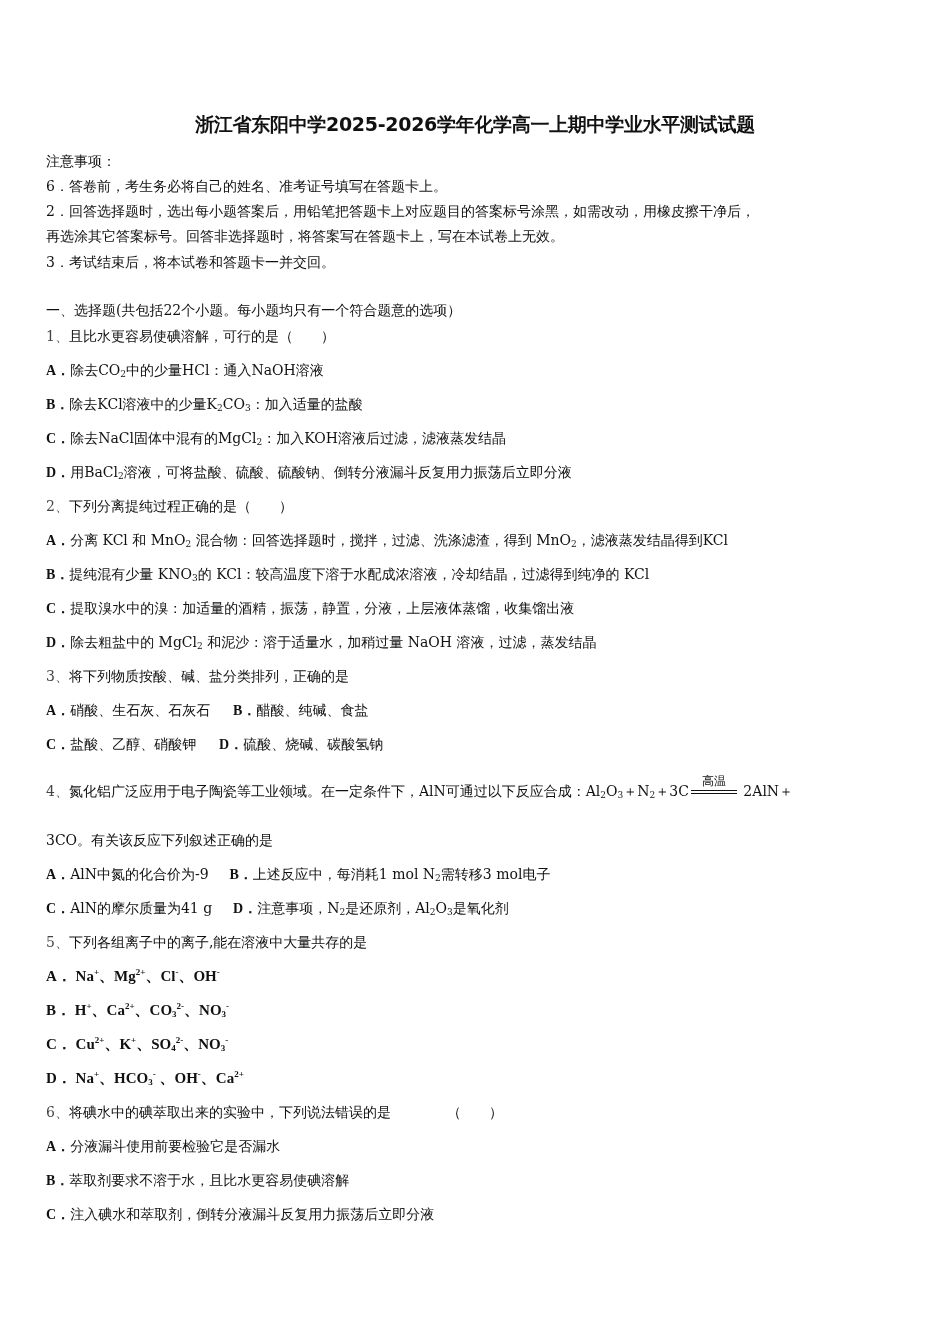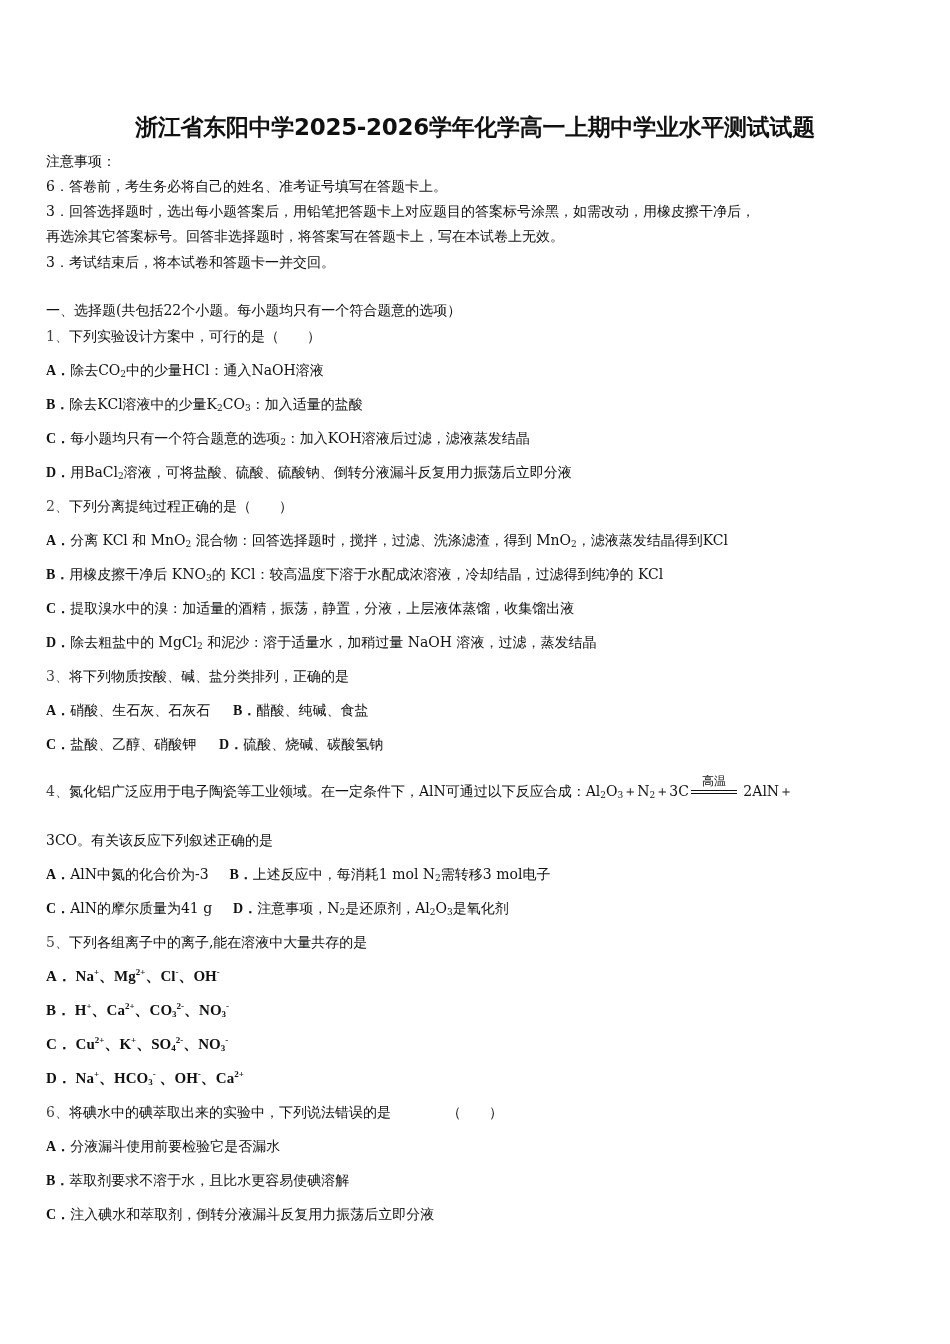--- a/index.html
+++ b/index.html
@@ -2,21 +2,21 @@
 <html><head>
 <meta charset="utf-8">
 <style>
   html, body { margin: 0; padding: 0; background: #ffffff; }
   body {
     width: 950px; height: 1344px; position: relative; overflow: hidden;
     font-family: "DejaVu Serif", serif; color: #111;
   }
   .title {
     position: absolute; left: 0; width: 950px; top: 112px; text-align: center;
-    font-family: "DejaVu Sans", sans-serif; font-weight: bold; font-size: 23px;
+    font-family: "DejaVu Sans", sans-serif; font-weight: bold; font-size: 19px;
     letter-spacing: -0.3px;
   }
   .line {
     position: absolute; left: 46px; font-size: 14px; white-space: nowrap;
     line-height: 18px;
   }
   .opt-letter { font-weight: bold; font-family: "Liberation Serif", serif; }
   .qnum { color: #444; }
   sub { font-size: 9px; vertical-align: -2px; line-height: 0; }
   sup { font-size: 9px; vertical-align: 6px; line-height: 0; }
@@ -32,50 +32,50 @@
   }
   .cond .eq1 { top: 8px; } .cond .eq2 { top: 11px; }
 </style>
 </head>
 <body>
 
 <div class="title">浙江省东阳中学2025-2026学年化学高一上期中学业水平测试试题</div>
 
 <div class="line" style="top:152px">注意事项：</div>
 <div class="line" style="top:177px">6．答卷前，考生务必将自己的姓名、准考证号填写在答题卡上。</div>
-<div class="line" style="top:202px">3．回答选择题时，选出每小题答案后，用铅笔把答题卡上对应题目的答案标号涂黑，如需改动，用橡皮擦干净后，</div>
+<div class="line" style="top:202px">2．回答选择题时，选出每小题答案后，用铅笔把答题卡上对应题目的答案标号涂黑，如需改动，用橡皮擦干净后，</div>
 <div class="line" style="top:227px">再选涂其它答案标号。回答非选择题时，将答案写在答题卡上，写在本试卷上无效。</div>
 <div class="line" style="top:253px">3．考试结束后，将本试卷和答题卡一并交回。</div>
 
 <div class="line" style="top:301px">一、选择题(共包括22个小题。每小题均只有一个符合题意的选项）</div>
 
 <div class="line" style="top:327px">
-  <span class="qnum">1、</span><span>下列实验设计方案中，可行的是（　　）</span>
+  <span class="qnum">1、</span><span>且比水更容易使碘溶解，可行的是（　　）</span>
 </div>
 <div class="line" style="top:361px">
   <span class="opt-letter">A．</span><span>除去CO</span><sub>2</sub><span>中的少量HCl：通入NaOH溶液</span>
 </div>
 <div class="line" style="top:395px">
   <span class="opt-letter">B．</span><span>除去KCl溶液中的少量K</span><sub>2</sub><span>CO</span><sub>3</sub><span>：加入适量的盐酸</span>
 </div>
 <div class="line" style="top:429px">
-  <span class="opt-letter">C．</span><span>每小题均只有一个符合题意的选项</span><sub>2</sub><span>：加入KOH溶液后过滤，滤液蒸发结晶</span>
+  <span class="opt-letter">C．</span><span>除去NaCl固体中混有的MgCl</span><sub>2</sub><span>：加入KOH溶液后过滤，滤液蒸发结晶</span>
 </div>
 <div class="line" style="top:463px">
   <span class="opt-letter">D．</span><span>用BaCl</span><sub>2</sub><span>溶液，可将盐酸、硫酸、硫酸钠、倒转分液漏斗反复用力振荡后立即分液</span>
 </div>
 
 <div class="line" style="top:497px">
   <span class="qnum">2、</span><span>下列分离提纯过程正确的是（　　）</span>
 </div>
 <div class="line" style="top:531px">
   <span class="opt-letter">A．</span><span>分离 KCl 和 MnO</span><sub>2</sub><span> 混合物：回答选择题时，搅拌，过滤、洗涤滤渣，得到 MnO</span><sub>2</sub><span>，滤液蒸发结晶得到KCl</span>
 </div>
 <div class="line" style="top:565px">
-  <span class="opt-letter">B．</span><span>用橡皮擦干净后 KNO</span><sub>3</sub><span>的 KCl：较高温度下溶于水配成浓溶液，冷却结晶，过滤得到纯净的 KCl</span>
+  <span class="opt-letter">B．</span><span>提纯混有少量 KNO</span><sub>3</sub><span>的 KCl：较高温度下溶于水配成浓溶液，冷却结晶，过滤得到纯净的 KCl</span>
 </div>
 <div class="line" style="top:599px">
   <span class="opt-letter">C．</span><span>提取溴水中的溴：加适量的酒精，振荡，静置，分液，上层液体蒸馏，收集馏出液</span>
 </div>
 <div class="line" style="top:633px">
   <span class="opt-letter">D．</span><span>除去粗盐中的 MgCl</span><sub>2</sub><span> 和泥沙：溶于适量水，加稍过量 NaOH 溶液，过滤，蒸发结晶</span>
 </div>
 
 <div class="line" style="top:667px">
   <span class="qnum">3、</span><span>将下列物质按酸、碱、盐分类排列，正确的是</span>
@@ -89,21 +89,21 @@
   <span class="opt-letter">C．</span><span>盐酸、乙醇、硝酸钾</span>
   <span style="display:inline-block;width:14px"></span>
   <span class="opt-letter">D．</span><span>硫酸、烧碱、碳酸氢钠</span>
 </div>
 
 <div class="line" style="top:782px">
   <span class="qnum">4、</span><span>氮化铝广泛应用于电子陶瓷等工业领域。在一定条件下，AlN可通过以下反应合成：Al</span><sub>2</sub><span>O</span><sub>3</sub><span>＋N</span><sub>2</sub><span>＋3C</span><span class="cond"><span class="cond-text">高温</span><span class="eq1"></span><span class="eq2"></span></span><span> 2AlN＋</span>
 </div>
 <div class="line" style="top:831px">3CO。有关该反应下列叙述正确的是</div>
 <div class="line" style="top:865px">
-  <span class="opt-letter">A．</span><span>AlN中氮的化合价为-3</span>
+  <span class="opt-letter">A．</span><span>AlN中氮的化合价为-9</span>
   <span style="display:inline-block;width:12px"></span>
   <span class="opt-letter">B．</span><span>上述反应中，每消耗1 mol N</span><sub>2</sub><span>需转移3 mol电子</span>
 </div>
 <div class="line" style="top:899px">
   <span class="opt-letter">C．</span><span>AlN的摩尔质量为41 g</span>
   <span style="display:inline-block;width:12px"></span>
   <span class="opt-letter">D．</span><span>注意事项，N</span><sub>2</sub><span>是还原剂，Al</span><sub>2</sub><span>O</span><sub>3</sub><span>是氧化剂</span>
 </div>
 
 <div class="line" style="top:933px">

